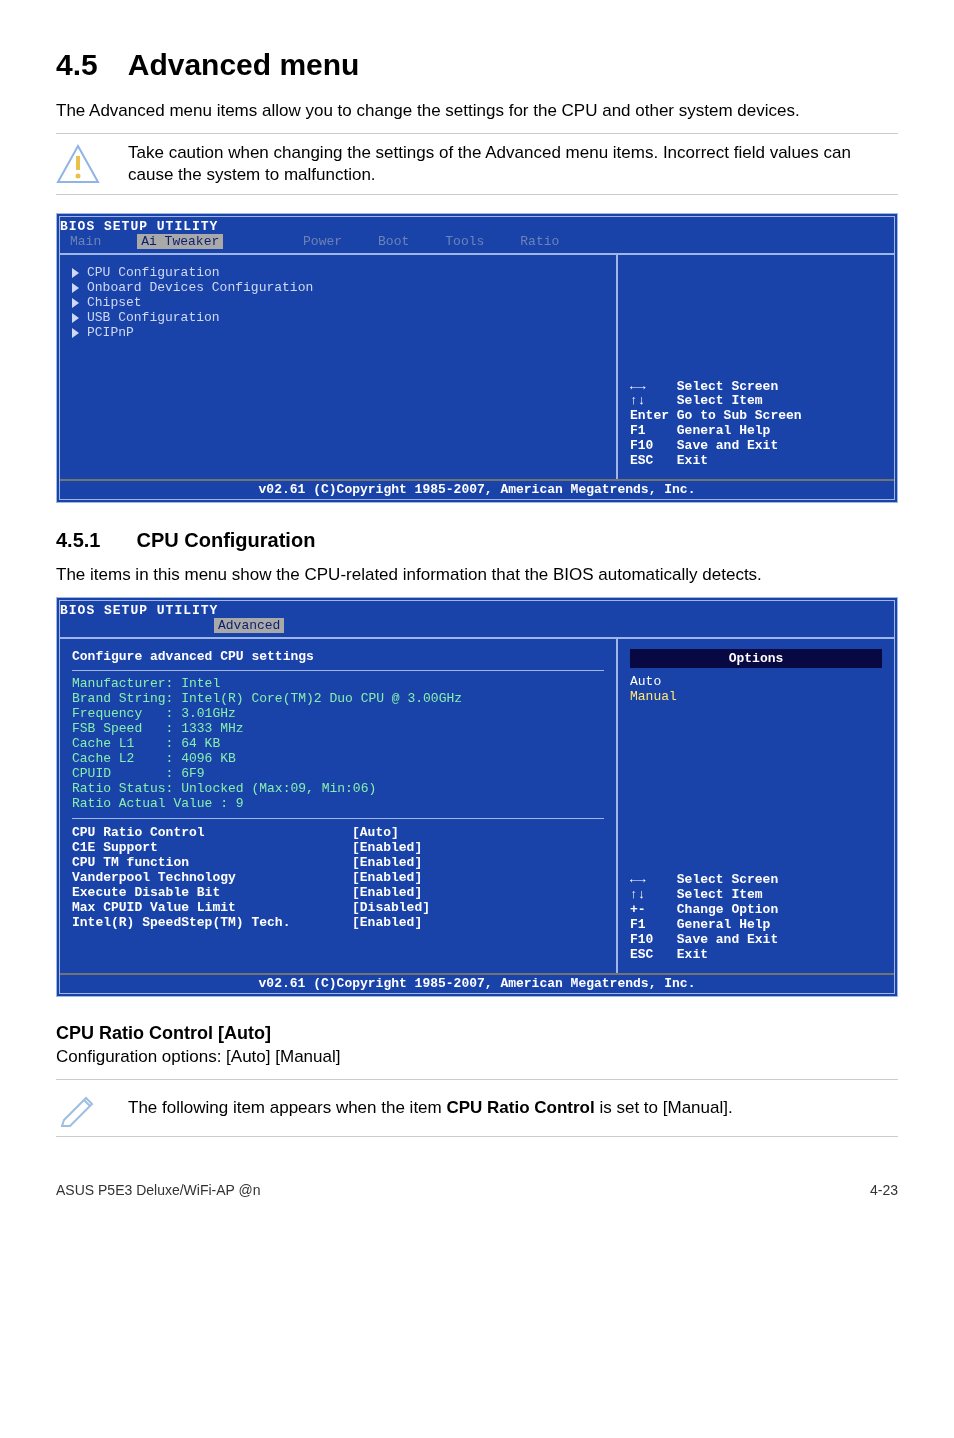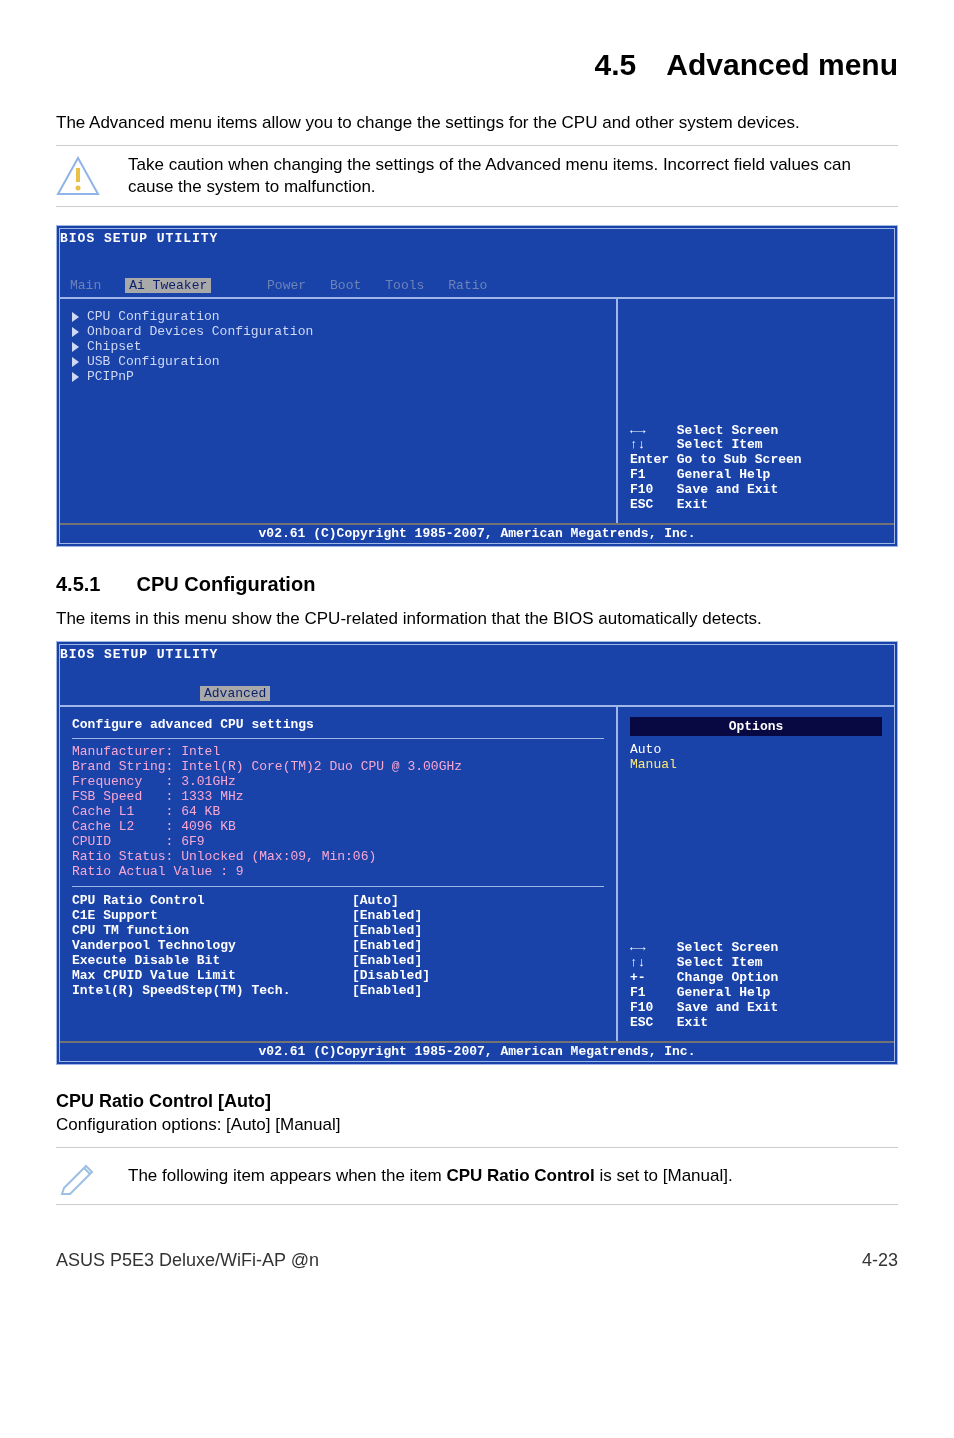--- a/index.html
+++ b/index.html
@@ -9,22 +9,21 @@
   background: #fff;
   color: #000;
   width: 954px;
 }
 .page {
   padding: 48px 56px 40px 56px;
 }
 .section-title {
   font-size: 30px;
   font-weight: bold;
-  margin: 0 0 30px 0;
-  text-align: right;
+  margin: 0 0 18px 0;
 }
 .st-num {
   display: inline-block;
   margin-right: 30px;
 }
 p {
   font-size: 17px;
   line-height: 1.35;
   margin: 8px 0 10px 0;
 }
@@ -63,22 +62,21 @@
   background: #1a43aa;
   font-weight: bold;
   letter-spacing: 1px;
   padding-top: 2px;
 }
 .bios-tabs {
   display: flex;
   background: #1a43aa;
   color: #9fb7e6;
   padding: 0 10px 4px 10px;
-  gap: 24px;
-  margin-top: 32px;
+  gap: 36px;
 }
 .bios-tabs .tab {
   color: #6d83b7;
 }
 .bios-tabs .tab-ai {
   background: #a9a9a9;
   color: #0b1f6d;
   padding: 0 4px;
 }
 .bios-tabs .tab-adv {
@@ -140,21 +138,21 @@
   color:#fff;
   font-weight:bold;
 }
 .cfg-line {
   display:flex;
   justify-content:flex-start;
   gap:0;
 }
 .cfg-key { width: 280px; color:#fff; font-weight:bold;}
 .cfg-val { color:#fff; font-weight:bold;}
-.adv-info { color:#f9a8d4; }
+.adv-info { color:#86efac; }
 .sep-line {
   border-top:1px solid #9fb7e6;
   margin:6px 0;
 }
 .subsection {
   font-size: 20px;
   font-weight: bold;
   margin: 10px 0 12px 0;
 }
 .sub-num {
@@ -168,37 +166,36 @@
 }
 .right2-keys {
   color:#fff;
   white-space:pre;
   line-height:1.15;
   font-weight:bold;
 }
 .footer-line {
   display:flex;
   justify-content:space-between;
-  font-size:18px;
+  font-size:14px;
   color:#333;
   padding-top:26px;
   border-top:1px solid transparent;
 }
 
 .bios2 .bios-left { min-height: 310px; }
 .bios2 .bios-right { justify-content:space-between;}
 .bios2 .right-lower { margin-top:auto; }
 .yellow { color:#ffe873; font-weight:normal;}
 .white { color:#fff; }
 .bios-tabstrip-adv {
   display:flex;
-  gap:0;
+  gap:14px;
   padding:0 0 4px 0;
   color:#6d83b7;
-  margin-top:24px;
 }
 .bios-tabstrip-adv .spacer{ width:140px;}
 .bios-tabstrip-adv .hl {
   background:#a9a9a9; color:#0b1f6d; padding:0 4px;
 }
 </style>
 </head>
 <body>
 
 <div class="page">

